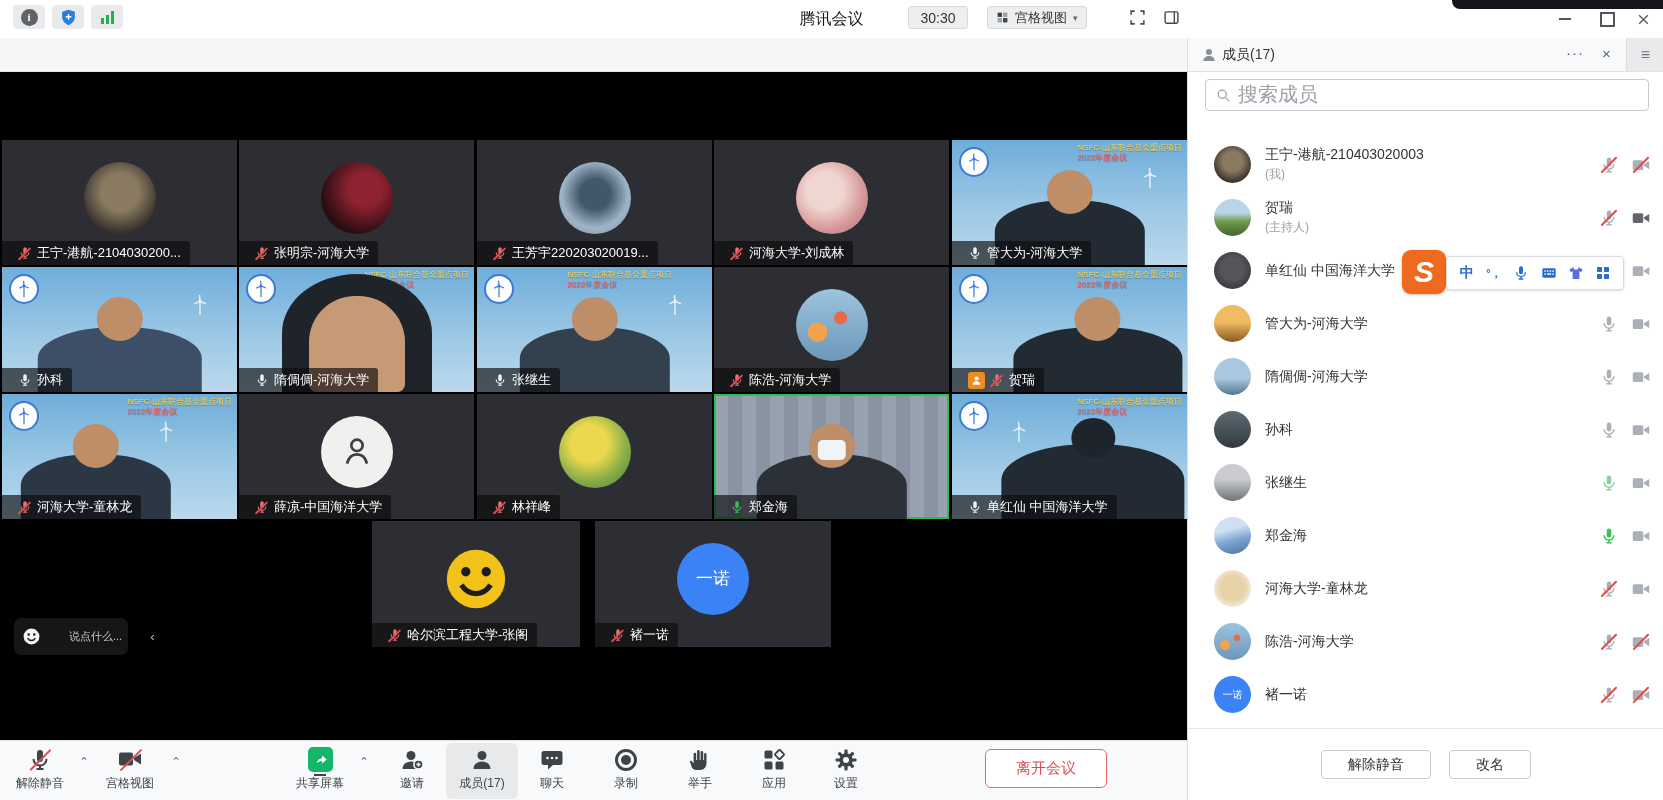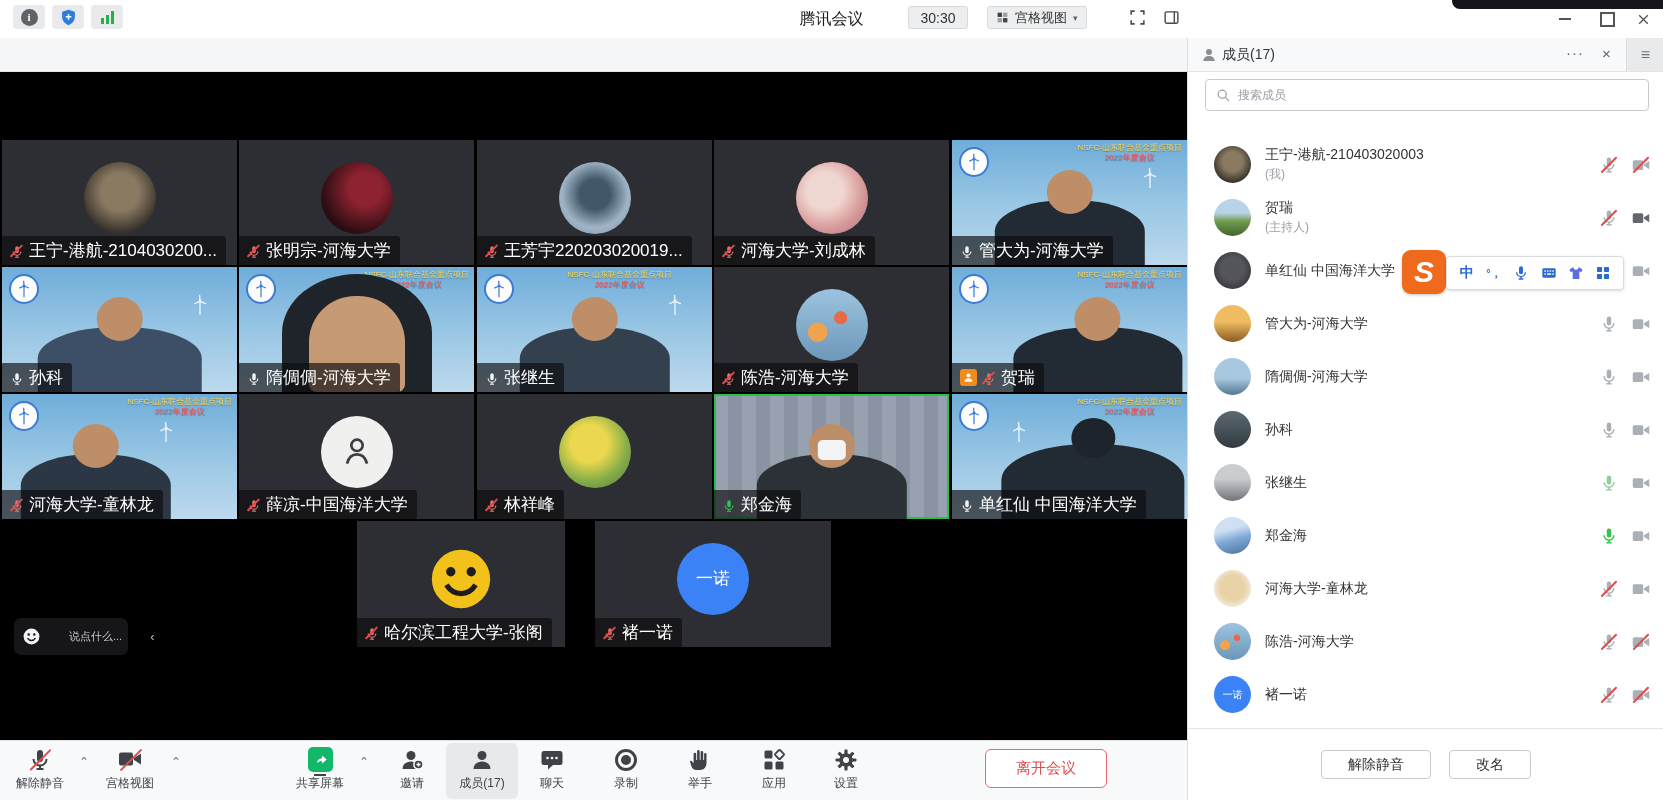--- a/index.html
+++ b/index.html
@@ -30,21 +30,21 @@
   .phead .pttl { position:absolute; left:34px; top:8px; font-size:14px; color:#333; }
   .phead .pico { position:absolute; left:13px; top:9px; width:16px; height:16px; color:#8a8f94; }
   .phead .more { position:absolute; left:378px; top:6px; font-size:15px; color:#5f6368; letter-spacing:1px; }
   .phead .pclose { position:absolute; left:414px; top:7px; font-size:15px; color:#5f6368; }
   .phead .hamb { position:absolute; left:438px; top:0; width:38px; height:33px; background:#e9eaec; border-left:1px solid #dcdddf; display:flex; align-items:center; justify-content:center; color:#707479; font-size:16px; }
 
   
   .panel { position:absolute; left:1187px; top:72px; width:476px; height:728px; background:#ffffff; border-left:1px solid #dcdddf; }
   .searchbox { position:absolute; left:17px; top:7px; width:444px; height:32px; border:1px solid #c7cbd0; border-radius:4px; display:flex; align-items:center; padding:0 10px; gap:7px; background:#fff; }
   .searchbox svg { width:15px; height:15px; color:#9aa0a6; flex:0 0 auto; }
-  .searchbox input { border:none; outline:none; font-size:12px; color:#333; width:100%; font-family:Liberation Serif, serif; }
+  .searchbox input { border:none; outline:none; font-size:20px; color:#333; width:100%; font-family:Liberation Mono, monospace; }
   .searchbox input::placeholder { color:#9aa0a6; }
   .mlist { position:absolute; left:0; top:66px; width:476px; }
   .mrow { height:53px; display:flex; align-items:center; padding:0 14px 0 26px; }
   .mav { width:37px; height:37px; border-radius:50%; flex:0 0 auto; margin-right:14px; display:flex; align-items:center; justify-content:center; }
   .avtxt { color:#fff; font-size:10px; }
   .mtext { flex:1 1 auto; min-width:0; }
   .mname { font-size:14px; color:#333; white-space:nowrap; }
   .msub { font-size:12px; color:#9aa0a6; margin-top:2px; }
   .micon { position:relative; width:18px; height:18px; flex:0 0 auto; display:flex; align-items:center; justify-content:center; }
   .micon + .micon { margin-left:14px; }
@@ -75,25 +75,25 @@
   .bigav { position:absolute; left:50%; top:46%; width:72px; height:72px; transform:translate(-50%,-50%); border-radius:50%; display:flex; align-items:center; justify-content:center; }
   .bigav .avtxt { font-size:16px; }
   .fig { position:absolute; bottom:0; left:50%; transform:translateX(-50%); width:64%; height:52%; background:#222a33; border-radius:48% 48% 0 0; }
   .fig.hd::before { content:""; position:absolute; top:-30px; left:50%; transform:translateX(-50%); width:46px; height:44px; background:#bd8e67; border-radius:50%; }
   .fig.dk::before { content:""; position:absolute; top:-26px; left:50%; transform:translateX(-50%); width:44px; height:40px; background:#1d242c; border-radius:50%; }
   .fig.msk::after { content:""; position:absolute; top:-14px; left:50%; transform:translateX(-50%); width:28px; height:20px; background:#f2f3f5; border-radius:5px; }
   .hood { position:absolute; bottom:0; left:50%; transform:translateX(-50%); width:150px; height:118px; background:#1f242b; border-radius:50% 50% 0 0; }
   .face { position:absolute; bottom:0; left:50%; transform:translateX(-50%); width:96px; height:96px; background:#c79a76; border-radius:48% 48% 8% 8%; }
   .nlogo { position:absolute; left:7px; top:7px; width:30px; height:30px; background:#fdfdfd; border:2px solid #3a7bd5; border-radius:50%; display:flex; align-items:center; justify-content:center; color:#3a7bd5; }
   .nlogo svg { width:18px; height:18px; }
-  .banner { position:absolute; top:3px; right:5px; text-align:center; line-height:1.25; text-shadow:0 1px 1px rgba(0,0,0,.35); }
+  .banner { position:absolute; top:3px; right:5px; text-align:left; line-height:1.25; text-shadow:0 1px 1px rgba(0,0,0,.35); }
   .banner .b1 { font-size:8px; color:#ffd94d; display:block; }
   .banner .b2 { font-size:8px; color:#ff5050; display:block; }
   .turb { position:absolute; top:14px; right:26px; width:22px; height:48px; color:#f2f5f7; opacity:.9; }
-  .badge { position:absolute; left:0; bottom:0; display:flex; align-items:center; gap:5px; background:rgba(12,12,14,.66); padding:3px 9px 3px 8px; border-radius:0 3px 0 0; color:#fff; font-size:17px; white-space:nowrap; max-width:97%; }
+  .badge { position:absolute; left:0; bottom:0; display:flex; align-items:center; gap:5px; background:rgba(12,12,14,.66); padding:3px 9px 3px 16px; border-radius:0 3px 0 0; color:#fff; font-size:13px; white-space:nowrap; max-width:97%; }
   .bmic { position:relative; width:14px; height:14px; flex:0 0 auto; }
   .bmic svg { width:100%; height:100%; }
   .mic-on { color:#f2f3f5; } .mic-muted { color:#e57373; } .mic-active { color:#35c24d; }
   .chip { width:17px; height:17px; background:#f08c1e; border-radius:3px; display:flex; align-items:center; justify-content:center; color:#fff; flex:0 0 auto; }
   .chip svg { width:11px; height:11px; }
   .speaking { outline:2px solid #27c24c; outline-offset:-2px; }
   .sketch { color:#3b3f45; }
 
   
   .chatbar { position:absolute; left:14px; top:546px; width:114px; height:37px; background:rgba(24,24,27,.92); border-radius:7px; display:flex; align-items:center; padding:0 8px; gap:14px; color:#c9c9c9; }
@@ -738,21 +738,21 @@
       </svg>
     <div class="fig dk" style="left:60%;width:78%;height:60%"></div>
     <div class="badge">
         <span class="bmic mic-on"><svg>
             <use href="#i-mic"></use>
           </svg></span>
         <span>单红仙 中国海洋大学</span>
       </div>
   </div>
 
-  <div class="tile" style="left:357px;top:449px;width:208px;height:126px">
+  <div class="tile" style="left:372px;top:449px;width:208px;height:126px">
     <span class="bigav" style="background:transparent">
         <svg style="width:70px;height:70px;color:#f2c21a">
           <use href="#i-smiley"></use>
         </svg>
       </span>
     <div class="badge">
         <span class="bmic mic-muted slash"><svg>
             <use href="#i-mic"></use>
           </svg></span>
         <span>哈尔滨工程大学-张阁</span>

